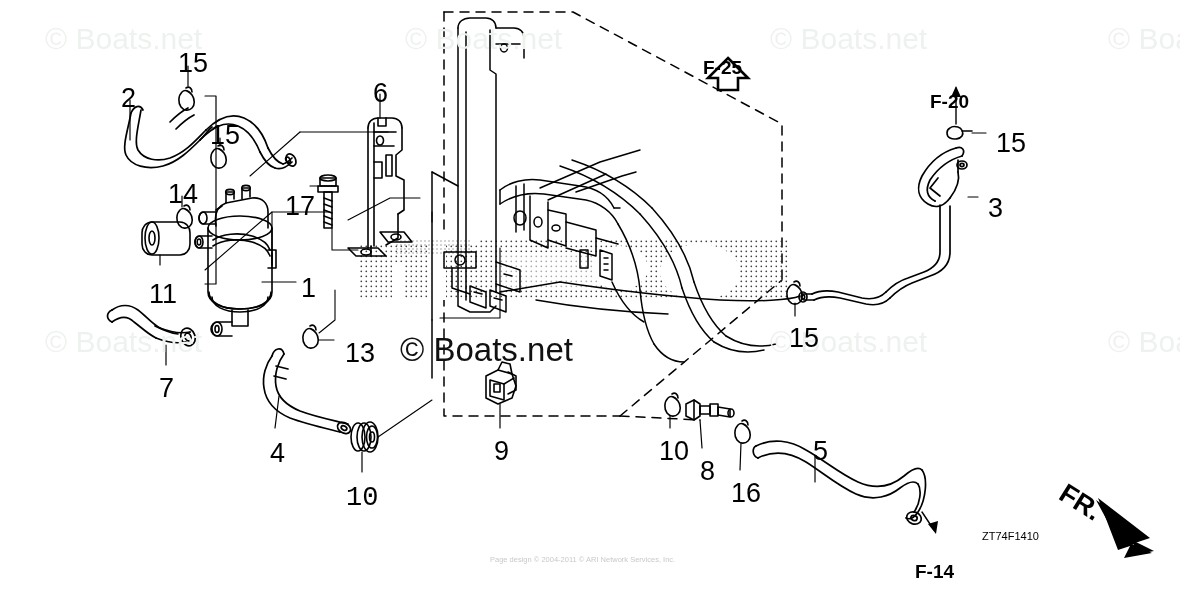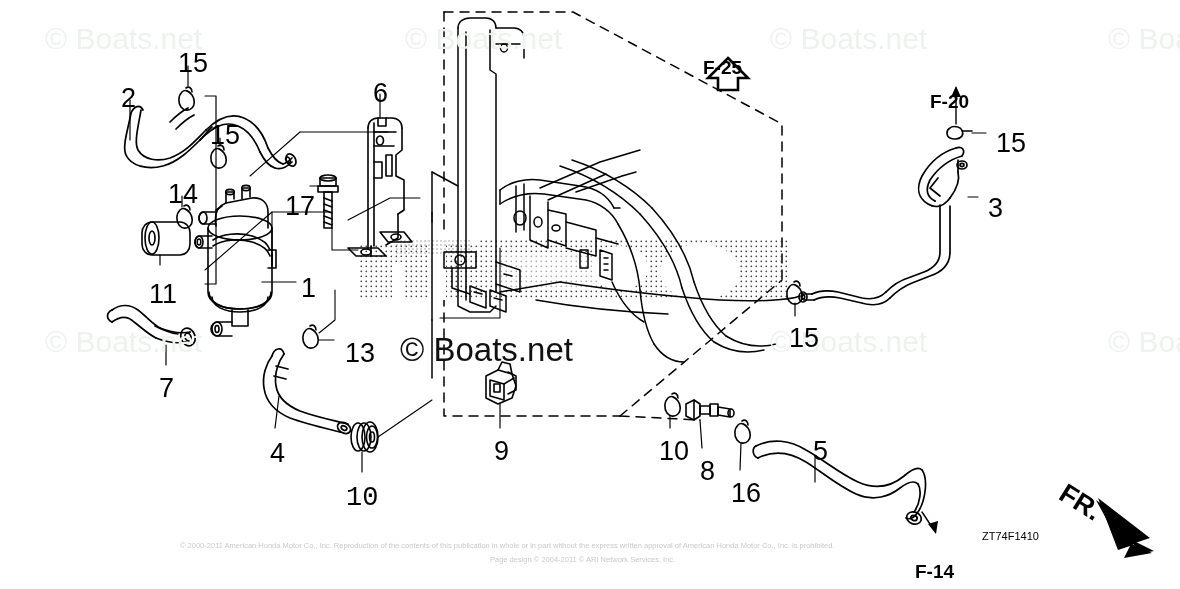--- a/index.html
+++ b/index.html
@@ -446,16 +446,15 @@
   <div class="lbl" style="left:659px;top:438px;">10</div>
   <div class="lbl" style="left:700px;top:458px;">8</div>
   <div class="lbl" style="left:731px;top:480px;">16</div>
   <div class="lbl" style="left:813px;top:438px;">5</div>
   <div class="lbl" style="left:789px;top:325px;">15</div>
   <div class="lbl" style="left:996px;top:130px;">15</div>
   <div class="lbl" style="left:988px;top:195px;">3</div>
 
   <div class="pn" style="left:982px;top:531px;">ZT74F1410</div>
 
-  <div class="legal" style="left:180px;top:540px;">© 2000-2011 American Honda Motor Co., Inc. Reproduction of the contents of this publication in whole or in part without the express written approval of American Honda Motor Co., Inc. is prohibited.</div>
   <div class="legal" style="left:490px;top:554px;">Page design © 2004-2011 © ARI Network Services, Inc.</div>
 
 </div>
 
 </body></html>

